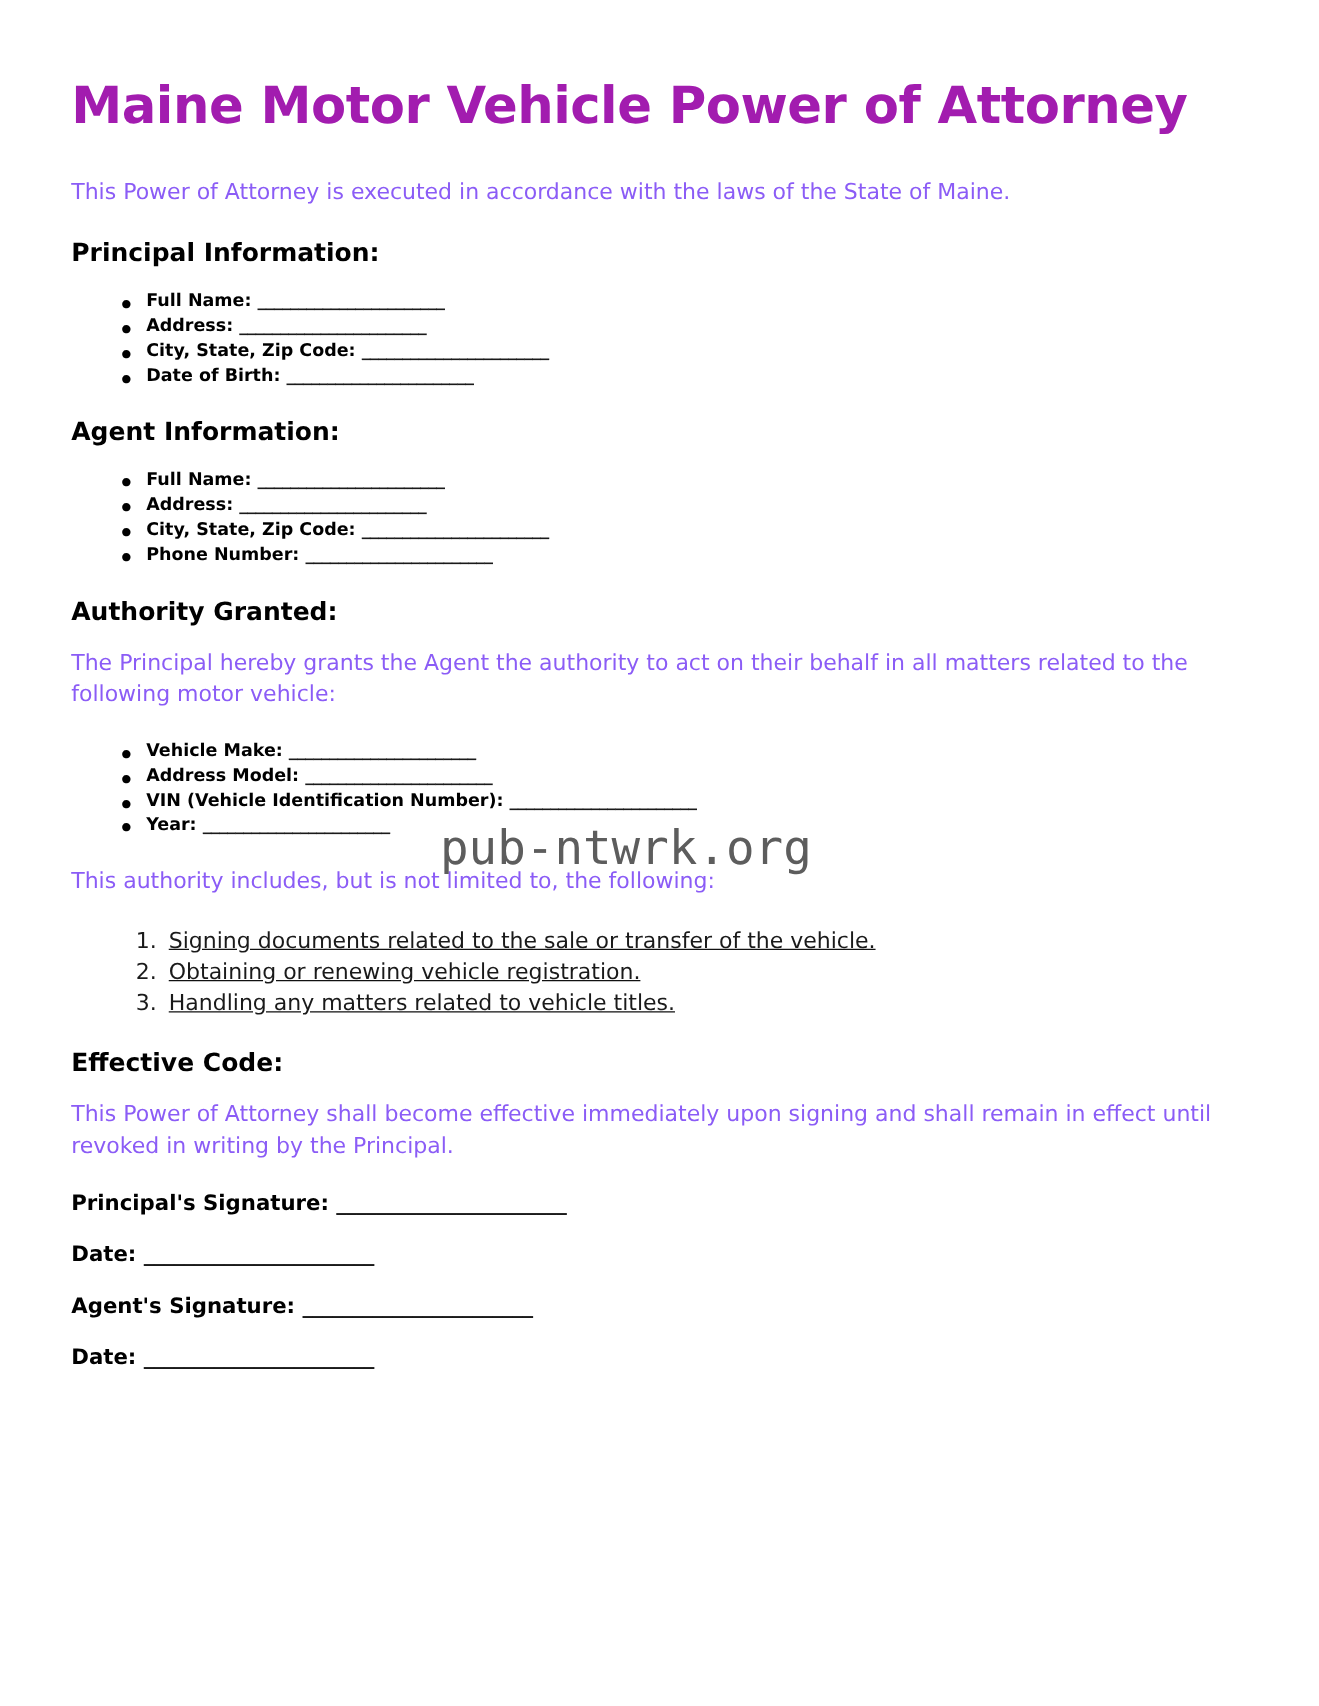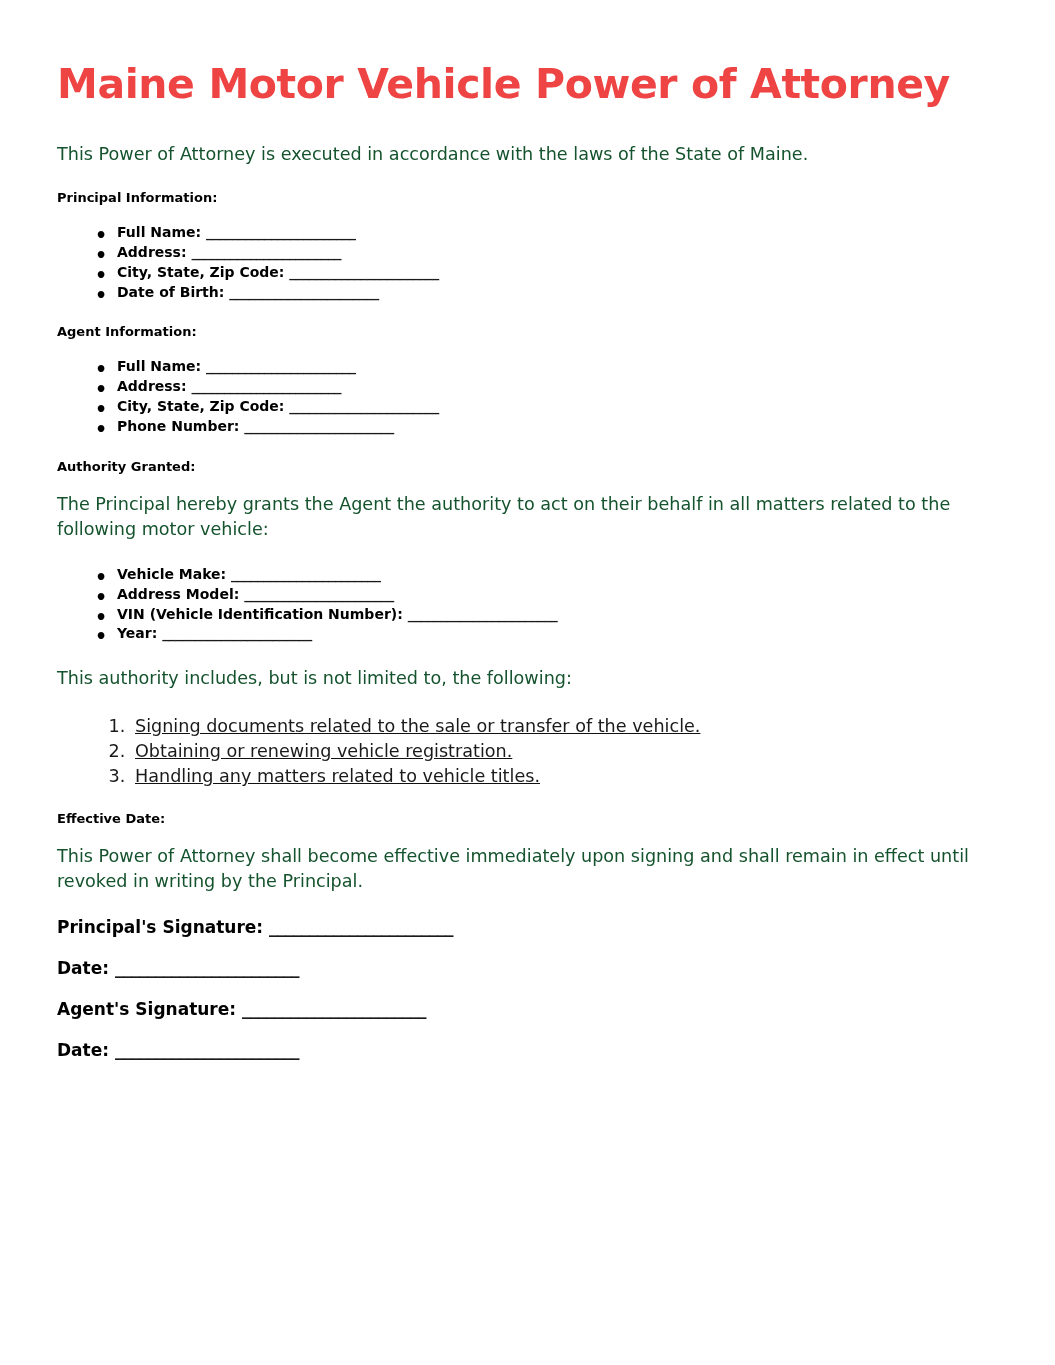--- a/index.html
+++ b/index.html
@@ -23,33 +23,33 @@
     box-sizing: border-box;
     padding: 62px 60px 40px 57px;
   }
 
   h1.doc-title {
     font-size: 41px;
     font-weight: bold;
     letter-spacing: -0.4px;
     line-height: 1.12;
     margin: 0 0 34px 0;
-    color: #ef4444;
+    color: #a21caf;
   }
 
   p.body-text {
     font-size: 17.6px;
     line-height: 1.42;
     margin: 0 0 23px 0;
-    color: #14532d;
+    color: #8b5cf6;
     max-width: 930px;
   }
 
   h2.section-head {
-    font-size: 13px;
+    font-size: 20px;
     font-weight: bold;
     margin: 0 0 18px 0;
     color: #000000;
   }
 
   ul.field-list {
     list-style: none;
     margin: 0 0 22px 0;
     padding: 0 0 0 38px;
   }
@@ -161,27 +161,28 @@
   </ul>
 
   <p class="body-text">This authority includes, but is not limited to, the following:</p>
 
   <ol class="num-list">
     <li>Signing documents related to the sale or transfer of the vehicle.</li>
     <li>Obtaining or renewing vehicle registration.</li>
     <li>Handling any matters related to vehicle titles.</li>
   </ol>
 
-  <h2 class="section-head">Effective Date:</h2>
+  <h2 class="section-head">Effective Code:</h2>
 
   <p class="body-text">This Power of Attorney shall become effective immediately upon signing and shall remain in effect until revoked in writing by the Principal.</p>
 
   <div class="sig-line"><span>Principal's Signature:</span> <span class="fill-line">_______________________</span></div>
 
   <div class="sig-line"><span>Date:</span> <span class="fill-line">_______________________</span></div>
 
   <div class="sig-line"><span>Agent's Signature:</span> <span class="fill-line">_______________________</span></div>
 
   <div class="sig-line"><span>Date:</span> <span class="fill-line">_______________________</span></div>
 
 
+  <div class="watermark">pub-ntwrk.org</div>
 
 </div>
 
 </body></html>

